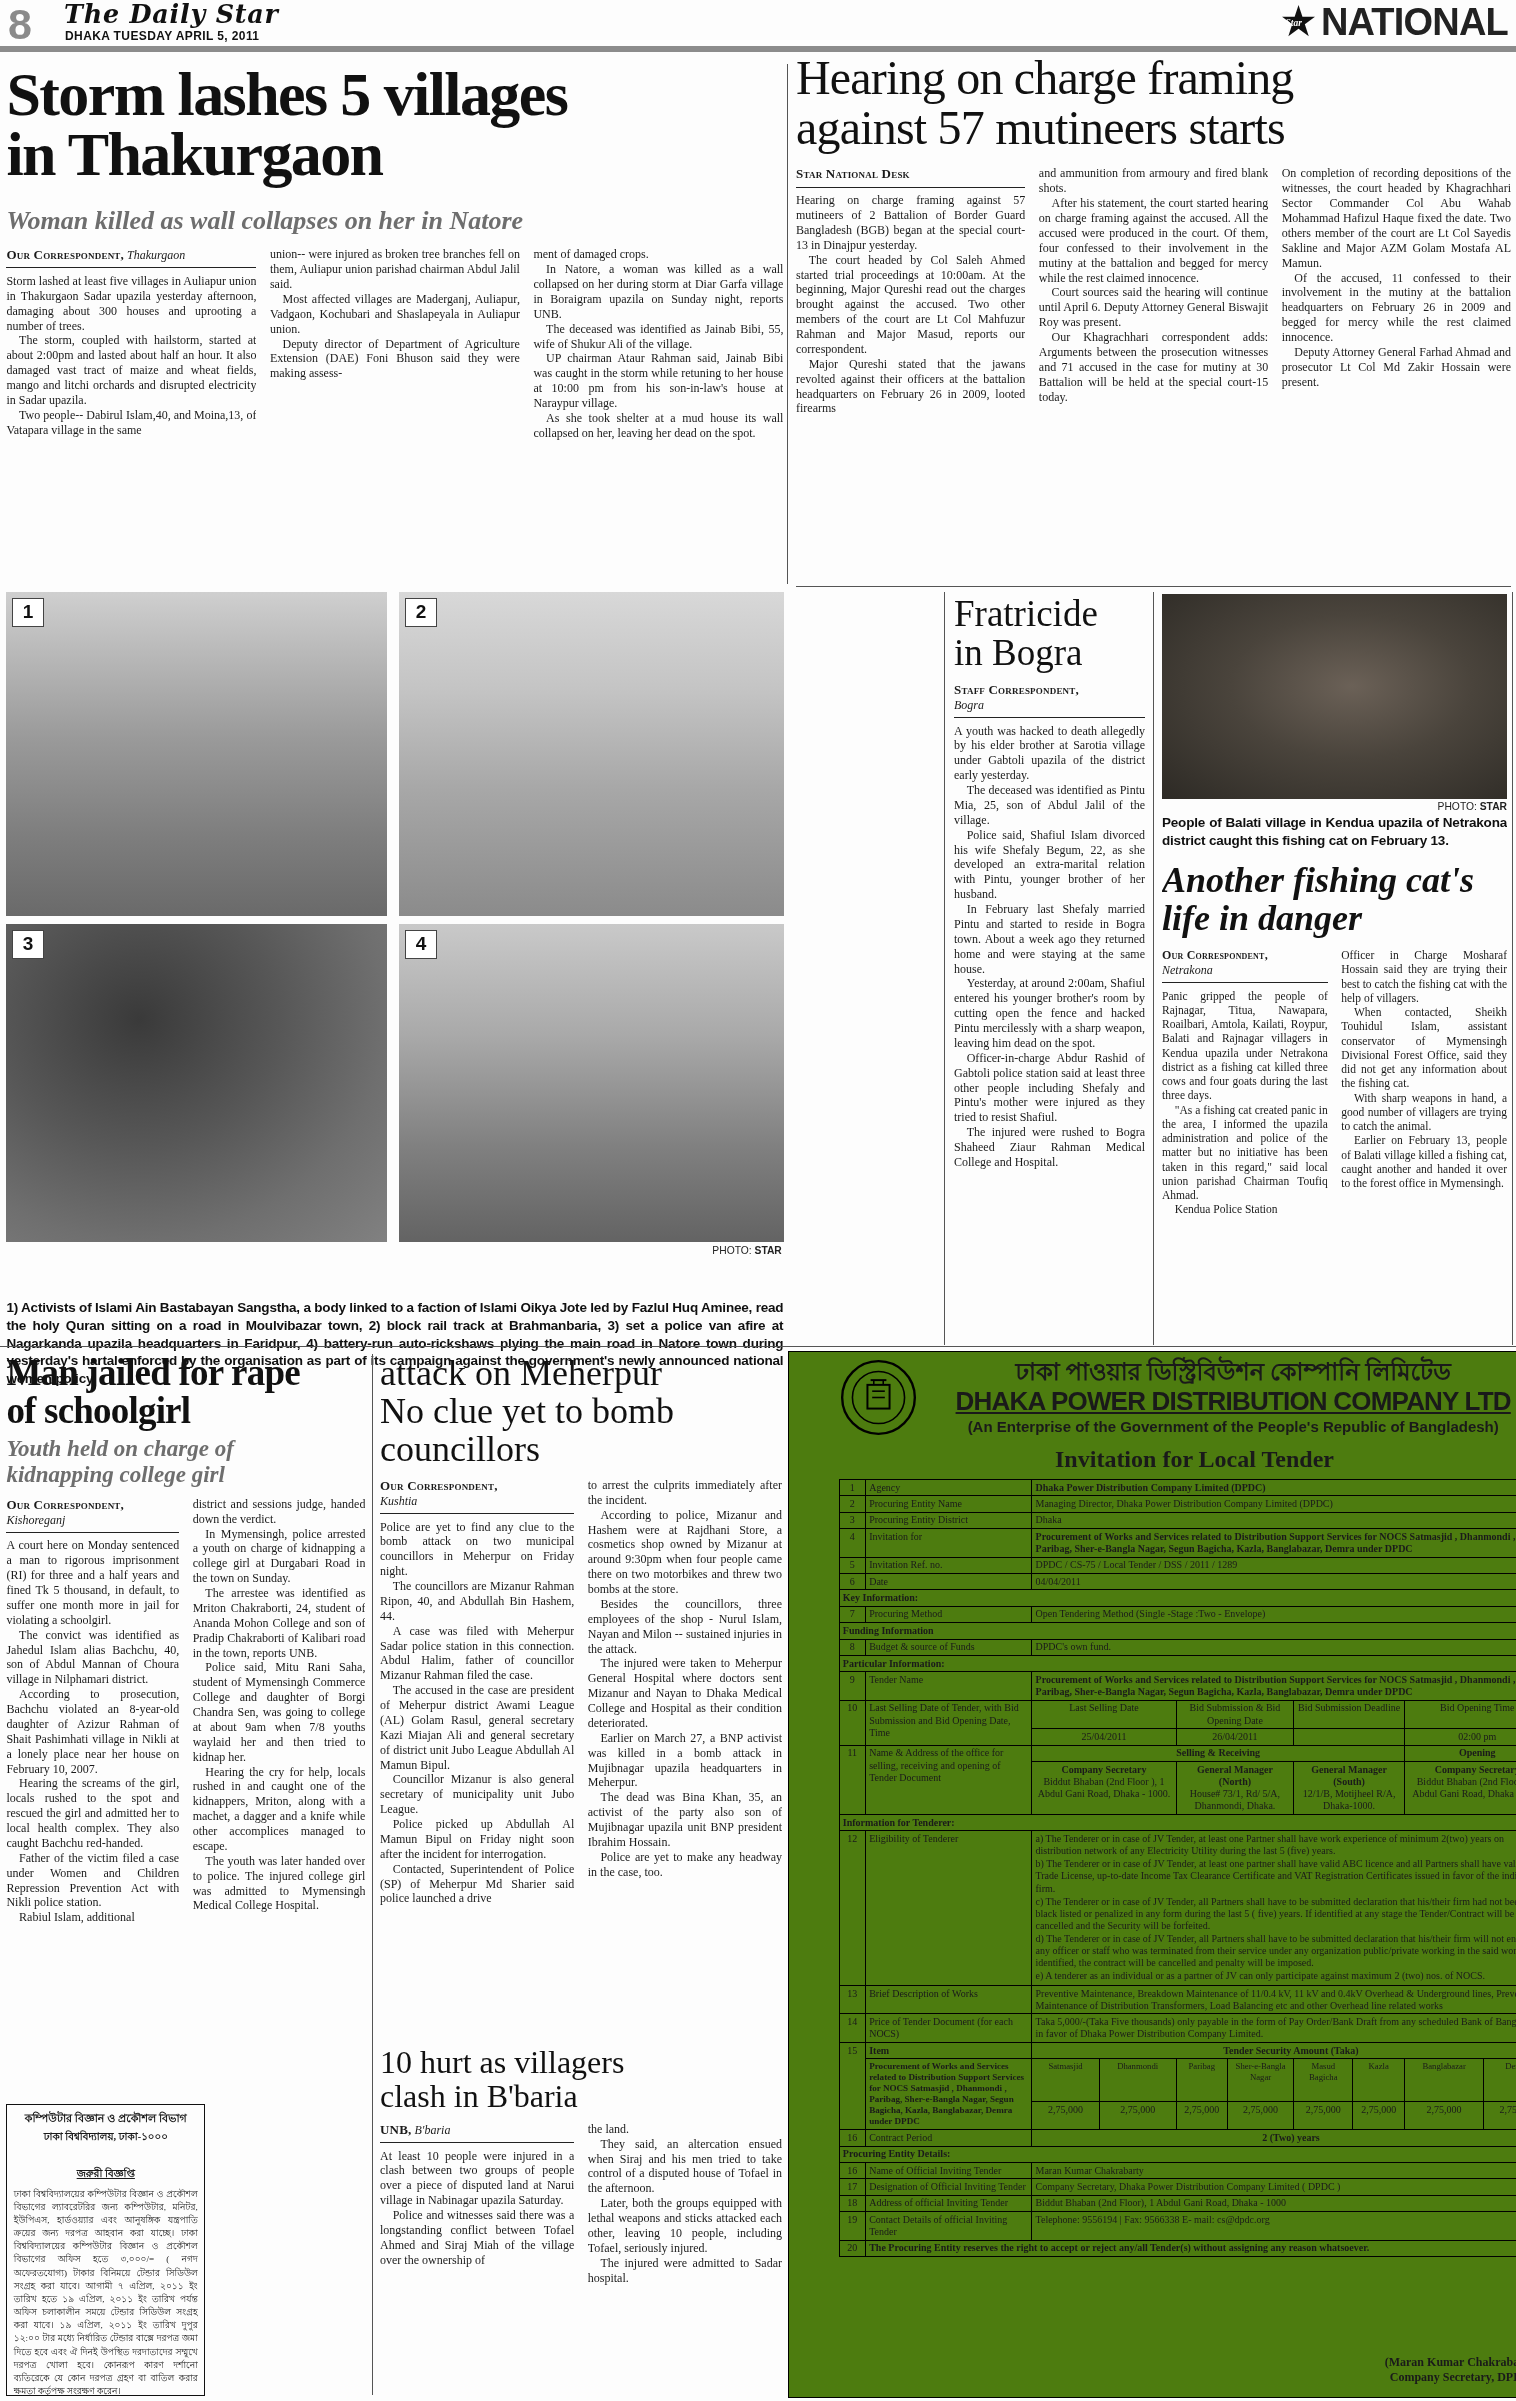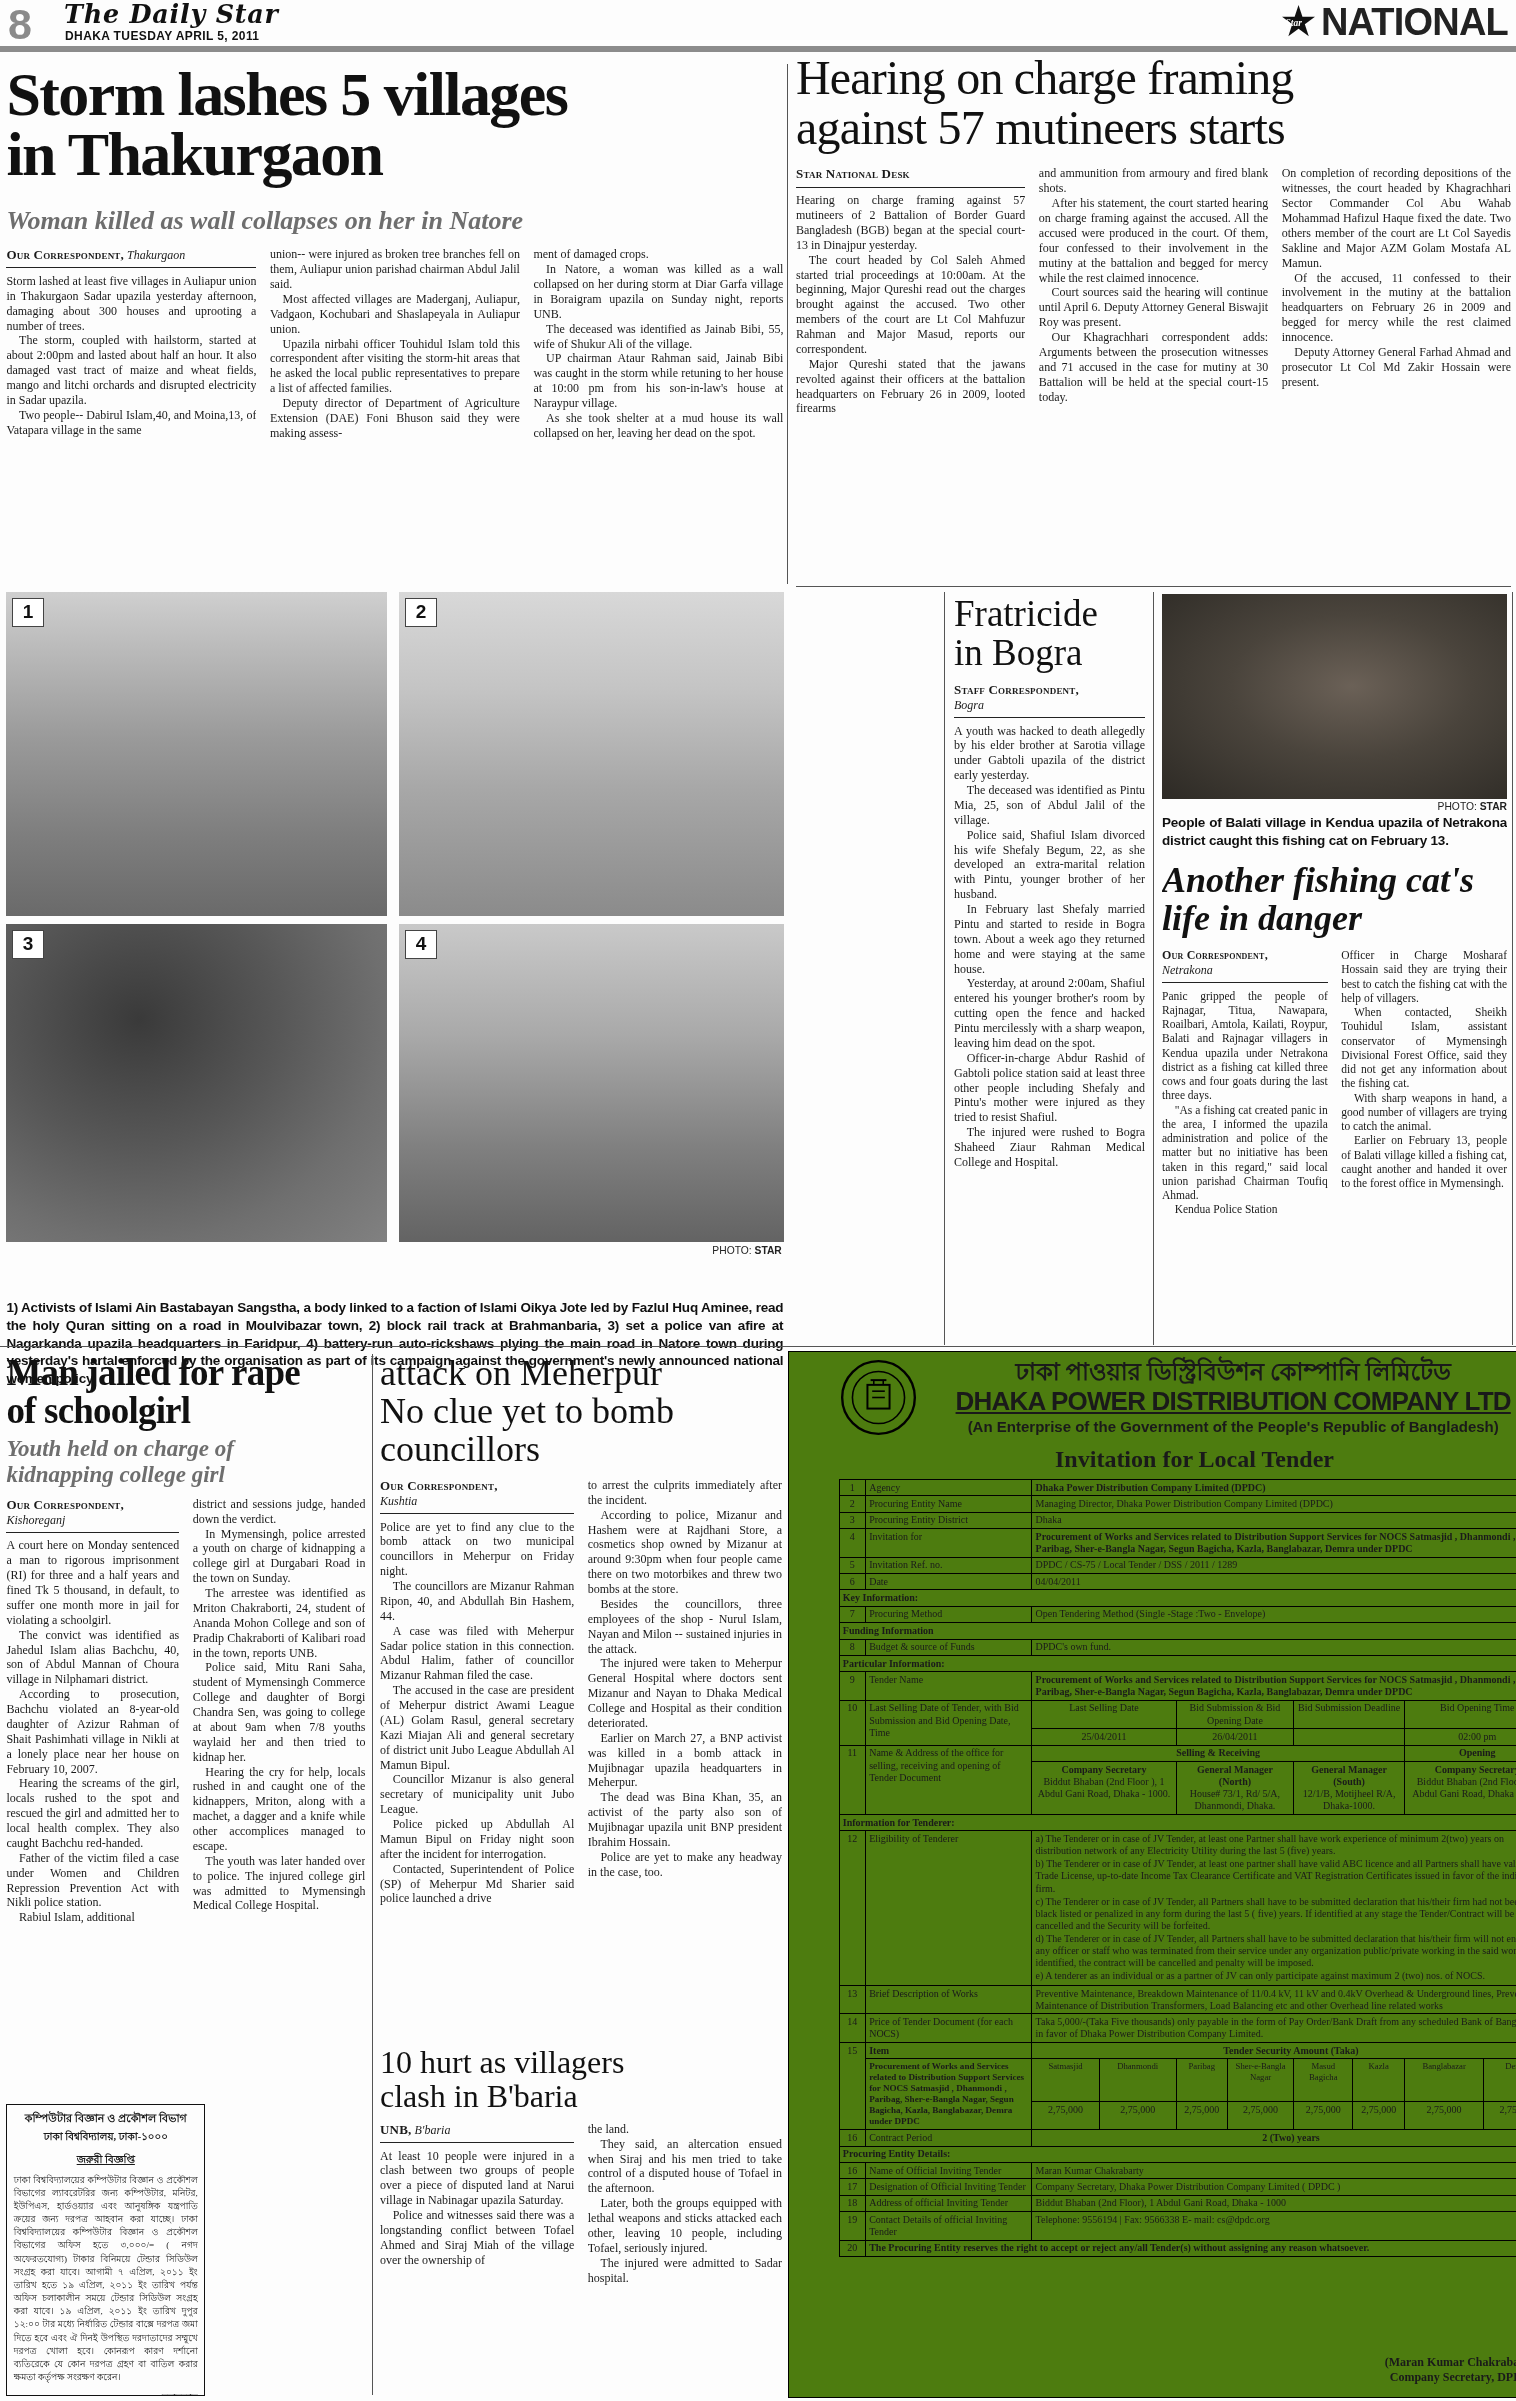--- a/index.html
+++ b/index.html
@@ -99,21 +99,20 @@
         <div>
             <p>Storm lashed at least five villages in Auliapur union in Thakurgaon Sadar upazila yesterday afternoon, damaging about 300 houses and uprooting a number of trees.</p>
             <p>The storm, coupled with hailstorm, started at about 2:00pm and lasted about half an hour.  It also damaged vast tract of maize and wheat fields, mango and litchi orchards and disrupted electricity in Sadar upazila.</p>
             <p>Two people-- Dabirul Islam,40, and Moina,13, of Vatapara village in the same</p>
           </div>
       </div>
       <div class="ncol">
           <div>
             <p>union-- were injured as broken tree branches fell on them, Auliapur union parishad chairman Abdul Jalil said.</p>
             <p>Most affected villages are Maderganj, Auliapur, Vadgaon, Kochubari and Shaslapeyala in Auliapur union.</p>
-            <p>Upazila nirbahi officer Touhidul Islam told this correspondent after visiting the storm-hit areas that he asked the local public representatives to prepare a list of affected families.</p>
             <p>Deputy director of Department of Agriculture Extension (DAE) Foni Bhuson said they were making assess-</p>
           </div>
         </div>
       <div class="ncol">
           <div>
             <p>ment of damaged crops.</p>
             <p>In Natore, a woman was killed as a wall collapsed on her during storm at Diar Garfa village in Boraigram upazila on Sunday night, reports UNB.</p>
             <p>The deceased was identified as Jainab Bibi, 55, wife of Shukur Ali of the village.</p>
             <p>UP chairman Ataur Rahman said, Jainab Bibi was caught in the storm while retuning to her house at 10:00 pm from his son-in-law's house at Naraypur village.</p>
             <p>As she took shelter at a mud house its wall collapsed on her, leaving her dead on the spot.</p>
@@ -273,21 +272,21 @@
             <p>Hearing the cry for help, locals rushed in and caught one of the kidnappers, Mriton, along with a machet,  a dagger and a knife while other accomplices managed to escape.</p>
             <p>The youth was later handed over to police. The injured college girl was admitted to Mymensingh Medical College Hospital.</p>
           </div>
         </div>
     </div>
   </div>
 
   <div id="bn-ad" class="abs" style="left:6.4px;top:2104px;width:184px;height:280px;">
     <div class="bn-c" style="font-size:11px;">কম্পিউটার বিজ্ঞান ও প্রকৌশল বিভাগ</div>
     <div class="bn-c" style="font-size:10.3px;">ঢাকা বিশ্ববিদ্যালয়, ঢাকা-১০০০</div>
-    <div class="bn-c" style="font-size:10.3px;text-decoration:underline;margin-top:6px;">জরুরী বিজ্ঞপ্তি</div>
+    <div class="bn-c" style="font-size:10.3px;text-decoration:underline;margin-top:20px;">জরুরী বিজ্ঞপ্তি</div>
     <div class="bn-body">ঢাকা বিশ্ববিদ্যালয়ের কম্পিউটার বিজ্ঞান ও প্রকৌশল বিভাগের ল্যাবরেটরির জন্য কম্পিউটার, মনিটর, ইউপিএস, হার্ডওয়্যার এবং আনুষঙ্গিক যন্ত্রপাতি ক্রয়ের জন্য দরপত্র আহবান করা যাচ্ছে। ঢাকা বিশ্ববিদ্যালয়ের কম্পিউটার বিজ্ঞান ও প্রকৌশল বিভাগের অফিস হতে ৩,০০০/= ( নগদ অফেরতযোগ্য) টাকার বিনিময়ে টেন্ডার সিডিউল সংগ্রহ করা যাবে। আগামী ৭ এপ্রিল, ২০১১ ইং তারিখ হতে ১৯ এপ্রিল, ২০১১ ইং তারিখ পর্যন্ত অফিস চলাকালীন সময়ে টেন্ডার সিডিউল সংগ্রহ করা যাবে। ১৯ এপ্রিল, ২০১১ ইং তারিখ দুপুর ১২:০০ টার মধ্যে নির্ধারিত টেন্ডার বাক্সে দরপত্র জমা দিতে হবে এবং ঐ দিনই উপস্থিত দরদাতাদের সম্মুখে দরপত্র খোলা হবে। কোনরূপ কারণ দর্শানো ব্যতিরেকে যে কোন দরপত্র গ্রহণ বা বাতিল করার ক্ষমতা কর্তৃপক্ষ সংরক্ষণ করেন।</div>
     <div class="bn-sign">চেয়ারম্যান</div>
 
   </div>
 
   <div class="vrule" style="left:372px;top:1354px;height:1041px;"></div>
 
   <div class="abs" style="left:380px;top:1354px;width:402px;">
     <div class="reg-h">
       <div>attack on Meherpur</div>

